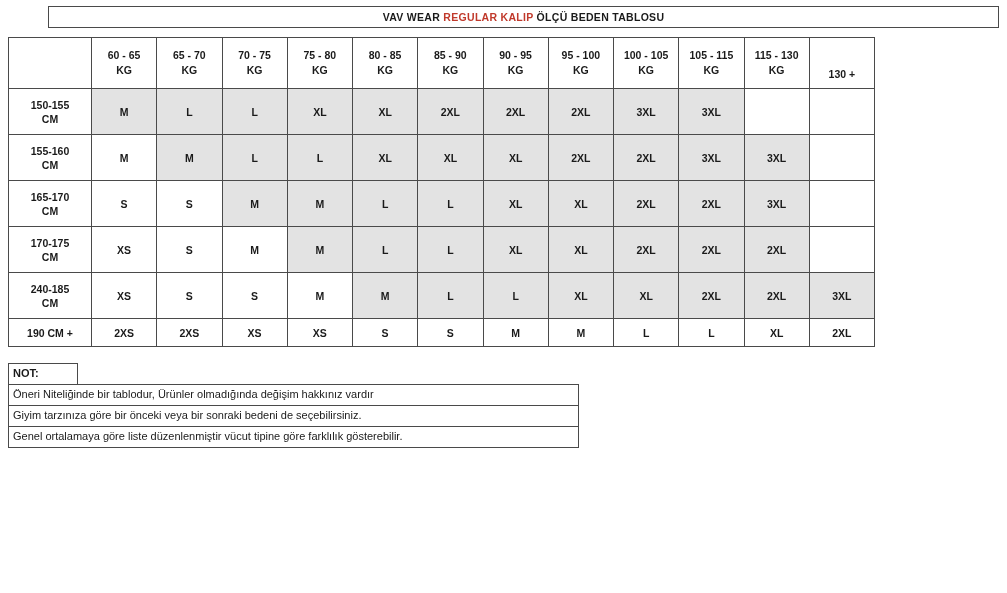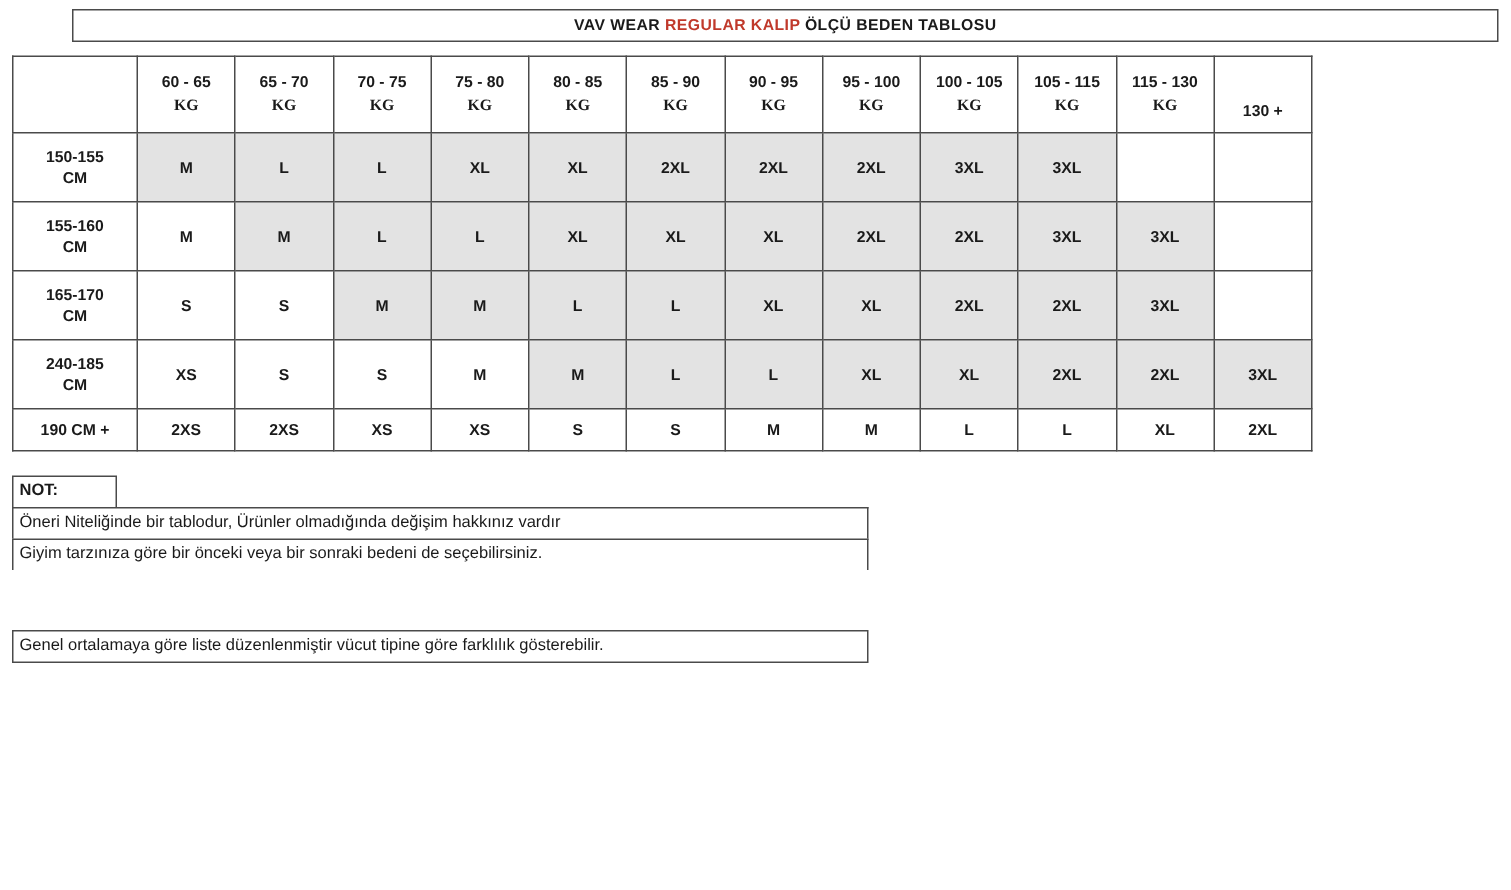--- a/index.html
+++ b/index.html
@@ -57,21 +57,21 @@
   }
   th.col-head {
     text-align: left;
     padding: 4px 0 4px 6px;
     font-size: 10.5px;
     font-weight: bold;
     line-height: 15px;
     height: 40px;
     vertical-align: top;
   }
-  th.col-head .kg { display: block; font-family: Liberation Serif, serif; }
+  th.col-head .kg { display: block; }
   th.col-head.single {
     vertical-align: top;
     padding-top: 4px;
   }
   td.row-head {
     text-align: left;
     padding: 3px 0 3px 6px;
     font-size: 10.5px;
     font-weight: bold;
     line-height: 14px;
@@ -99,21 +99,21 @@
     padding: 2px 4px 3px 4px;
     line-height: 15px;
     background: #ffffff;
   }
   .note-box.first {
     font-weight: bold;
     width: 60px;
     border-bottom: 1px solid #4a4a4a;
     margin-bottom: -1px;
   }
-  .note-box.last { border-bottom: 1px solid #4a4a4a; margin-top: 40px; }
+  .note-box.last { border-bottom: 1px solid #4a4a4a; }
 </style>
 </head>
 <body>
 
 <div class="page">
 
   <div class="title-bar">
     <span>VAV WEAR </span><span class="title-accent">REGULAR KALIP</span><span> ÖLÇÜ BEDEN TABLOSU</span>
   </div>
 
@@ -223,20 +223,38 @@
         <td class="val shaded">L</td>
         <td class="val shaded">L</td>
         <td class="val shaded">XL</td>
         <td class="val shaded">XL</td>
         <td class="val shaded">2XL</td>
         <td class="val shaded">2XL</td>
         <td class="val shaded">3XL</td>
         <td class="val empty"></td>
       </tr>
 
+      <tr>
+        <td class="row-head">
+          <span>170-175</span>
+          <span class="cm">CM</span>
+        </td>
+        <td class="val empty">XS</td>
+        <td class="val empty">S</td>
+        <td class="val empty">M</td>
+        <td class="val shaded">M</td>
+        <td class="val shaded">L</td>
+        <td class="val shaded">L</td>
+        <td class="val shaded">XL</td>
+        <td class="val shaded">XL</td>
+        <td class="val shaded">2XL</td>
+        <td class="val shaded">2XL</td>
+        <td class="val shaded">2XL</td>
+        <td class="val empty"></td>
+      </tr>
 
 
       <tr>
         <td class="row-head">
           <span>240-185</span>
           <span class="cm">CM</span>
         </td>
         <td class="val empty">XS</td>
         <td class="val empty">S</td>
         <td class="val empty">S</td>

